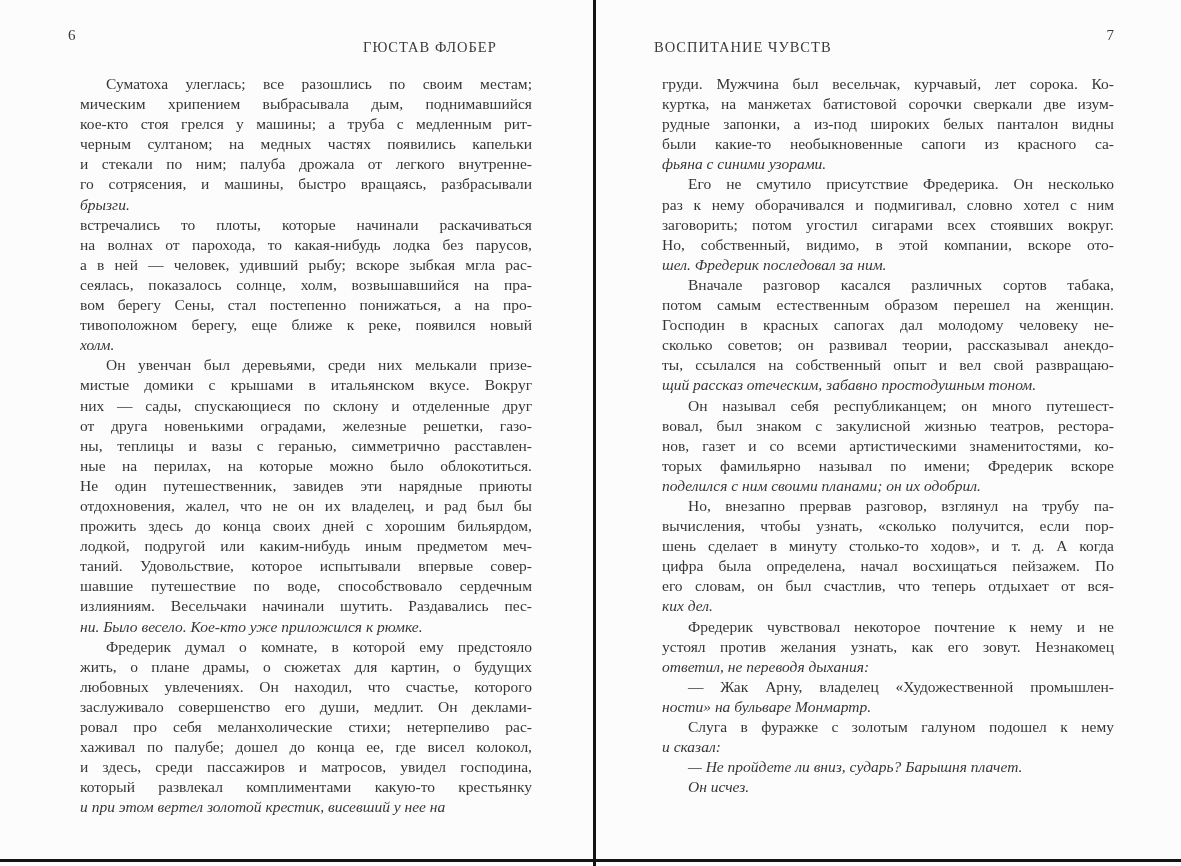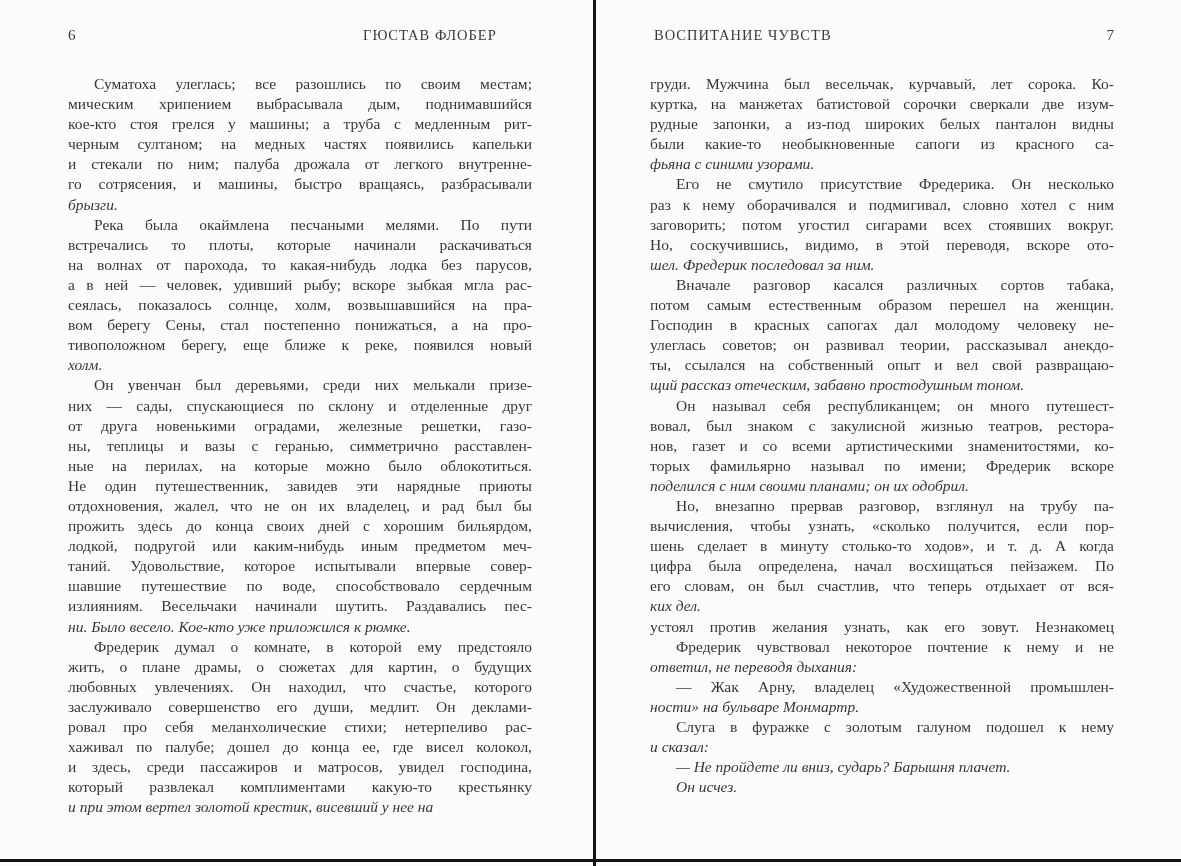--- a/index.html
+++ b/index.html
@@ -39,30 +39,30 @@
     height: 20px;
     font-size: 14.5px;
     letter-spacing: 1px;
     color: #3a3a3a;
   }
   .folio { position: absolute; top: 0; font-size: 15px; letter-spacing: 0; }
   .col.left  .folio { left: 0; }
   .col.right .folio { right: 0; }
   .head-title {
     position: absolute;
-    top: 0;
+    top: 12px;
     transform: translateX(-50%);
     white-space: nowrap;
   }
   .col.left  .head-title { left: 78%; }
   .col.right .head-title { left: 20%; }
 
   .page-body {
     position: absolute;
-    top: 74px; left: 0; right: 0;
+    top: 74px; left: 12px; right: 0;
     height: 768px;
     overflow: hidden;
     font-size: 15.5px;
     line-height: 20.1px;
     color: #363636;
   }
   .para { margin: 0; }
   .line {
     text-align: justify;
     text-align-last: justify;
@@ -85,31 +85,31 @@
         <div class="para">
           <div class="line indent">Суматоха улеглась; все разошлись по своим местам;</div>
           <div class="line">мическим хрипением выбрасывала дым, поднимавшийся</div>
           <div class="line">кое-кто стоя грелся у машины; а труба с медленным рит-</div>
           <div class="line">черным султаном; на медных частях появились капельки</div>
           <div class="line">и стекали по ним; палуба дрожала от легкого внутренне-</div>
           <div class="line">го сотрясения, и машины, быстро вращаясь, разбрасывали</div>
           <div class="line last">брызги.</div>
         </div>
         <div class="para">
-          <div class="line indent">Река была окаймлена песчаными мелями. По пути</div>
           <div class="line">встречались то плоты, которые начинали раскачиваться</div>
           <div class="line">на волнах от парохода, то какая-нибудь лодка без парусов,</div>
           <div class="line">а в ней — человек, удивший рыбу; вскоре зыбкая мгла рас-</div>
           <div class="line">сеялась, показалось солнце, холм, возвышавшийся на пра-</div>
           <div class="line">вом берегу Сены, стал постепенно понижаться, а на про-</div>
           <div class="line">тивоположном берегу, еще ближе к реке, появился новый</div>
           <div class="line last">холм.</div>
         </div>
         <div class="para">
           <div class="line indent">Он увенчан был деревьями, среди них мелькали призе-</div>
+          <div class="line">мистые домики с крышами в итальянском вкусе. Вокруг</div>
           <div class="line">них — сады, спускающиеся по склону и отделенные друг</div>
           <div class="line">от друга новенькими оградами, железные решетки, газо-</div>
           <div class="line">ны, теплицы и вазы с геранью, симметрично расставлен-</div>
           <div class="line">ные на перилах, на которые можно было облокотиться.</div>
           <div class="line">Не один путешественник, завидев эти нарядные приюты</div>
           <div class="line">отдохновения, жалел, что не он их владелец, и рад был бы</div>
           <div class="line">прожить здесь до конца своих дней с хорошим бильярдом,</div>
           <div class="line">лодкой, подругой или каким-нибудь иным предметом меч-</div>
           <div class="line">таний. Удовольствие, которое испытывали впервые совер-</div>
           <div class="line">шавшие путешествие по воде, способствовало сердечным</div>
@@ -142,49 +142,49 @@
           <div class="line">груди. Мужчина был весельчак, курчавый, лет сорока. Ко-</div>
           <div class="line">куртка, на манжетах батистовой сорочки сверкали две изум-</div>
           <div class="line">рудные запонки, а из-под широких белых панталон видны</div>
           <div class="line">были какие-то необыкновенные сапоги из красного са-</div>
           <div class="line last">фьяна с синими узорами.</div>
         </div>
         <div class="para">
           <div class="line indent">Его не смутило присутствие Фредерика. Он несколько</div>
           <div class="line">раз к нему оборачивался и подмигивал, словно хотел с ним</div>
           <div class="line">заговорить; потом угостил сигарами всех стоявших вокруг.</div>
-          <div class="line">Но, соскучившись, видимо, в этой переводя, вскоре ото-</div>
+          <div class="line">Но, собственный, видимо, в этой компании, вскоре ото-</div>
           <div class="line last">шел. Фредерик последовал за ним.</div>
         </div>
         <div class="para">
           <div class="line indent">Вначале разговор касался различных сортов табака,</div>
           <div class="line">потом самым естественным образом перешел на женщин.</div>
           <div class="line">Господин в красных сапогах дал молодому человеку не-</div>
-          <div class="line">улеглась советов; он развивал теории, рассказывал анекдо-</div>
+          <div class="line">сколько советов; он развивал теории, рассказывал анекдо-</div>
           <div class="line">ты, ссылался на собственный опыт и вел свой развращаю-</div>
           <div class="line last">щий рассказ отеческим, забавно простодушным тоном.</div>
         </div>
         <div class="para">
           <div class="line indent">Он называл себя республиканцем; он много путешест-</div>
           <div class="line">вовал, был знаком с закулисной жизнью театров, рестора-</div>
           <div class="line">нов, газет и со всеми артистическими знаменитостями, ко-</div>
           <div class="line">торых фамильярно называл по имени; Фредерик вскоре</div>
           <div class="line last">поделился с ним своими планами; он их одобрил.</div>
         </div>
         <div class="para">
           <div class="line indent">Но, внезапно прервав разговор, взглянул на трубу па-</div>
           <div class="line">вычисления, чтобы узнать, «сколько получится, если пор-</div>
           <div class="line">шень сделает в минуту столько-то ходов», и т. д. А когда</div>
           <div class="line">цифра была определена, начал восхищаться пейзажем. По</div>
           <div class="line">его словам, он был счастлив, что теперь отдыхает от вся-</div>
           <div class="line last">ких дел.</div>
         </div>
         <div class="para">
+          <div class="line indent">Фредерик чувствовал некоторое почтение к нему и не</div>
           <div class="line">устоял против желания узнать, как его зовут. Незнакомец</div>
-          <div class="line indent">Фредерик чувствовал некоторое почтение к нему и не</div>
           <div class="line last">ответил, не переводя дыхания:</div>
         </div>
         <div class="para">
           <div class="line indent">— Жак Арну, владелец «Художественной промышлен-</div>
           <div class="line last">ности» на бульваре Монмартр.</div>
         </div>
         <div class="para">
           <div class="line indent">Слуга в фуражке с золотым галуном подошел к нему</div>
           <div class="line last">и сказал:</div>
         </div>

